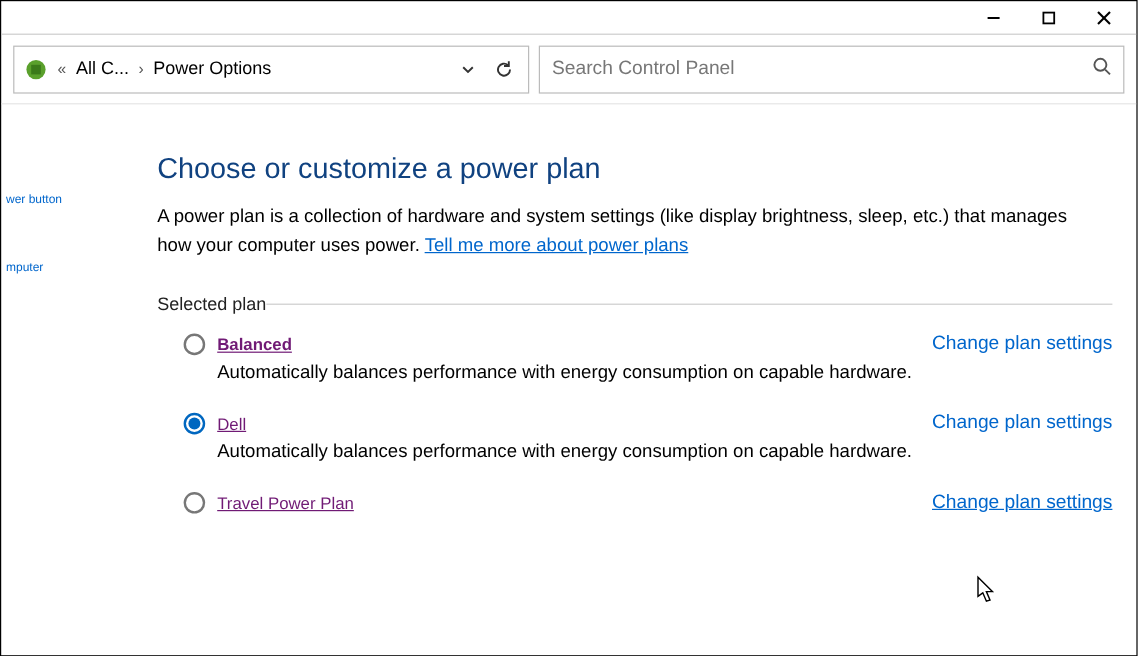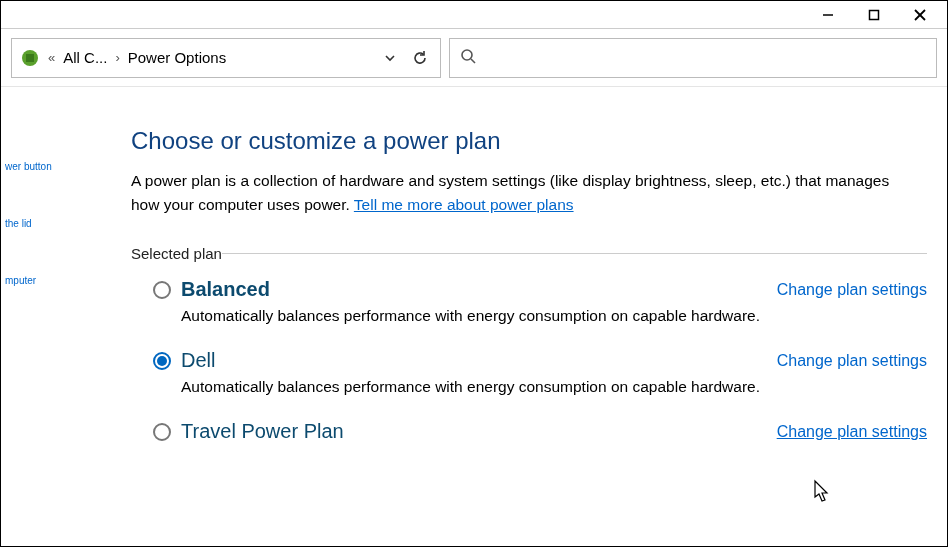--- a/index.html
+++ b/index.html
@@ -155,22 +155,23 @@
     }
     .radio.selected {
       border-color: #0067C0;
     }
     .radio.selected .dot {
       width: 10px; height: 10px;
       background: #0067C0;
       border-radius: 50%;
     }
     .plan-name {
-      font-size: 20px;
-      color: #0c4a6e;
+      font-size: 14px;
+      color: #701a75;
+      text-decoration: underline;
     }
     .plan-name.bold { font-weight: 700; }
     .plan-spacer { flex: 1; }
     .change-link {
       color: #0066CC;
       font-size: 16px;
       text-decoration: none;
     }
     .change-link.hover { text-decoration: underline; }
     .plan-desc {
@@ -229,33 +230,33 @@
         </svg>
     </span>
     <span class="refresh">
       <svg width="16" height="16" viewBox="0 0 16 16">
           <path d="M13 8a5 5 0 1 1-1.7-3.7" fill="none" stroke="#333" stroke-width="1.6"></path>
           <polyline points="12,1 12,5 8,5" fill="none" stroke="#333" stroke-width="1.6"></polyline>
         </svg>
     </span>
   </div>
   <div class="search-box">
+    <input type="text" placeholder="Search Control Panel" style="">
     <span class="search-icon">
       <svg width="16" height="16" viewBox="0 0 16 16">
           <circle cx="7" cy="7" r="5" fill="none" stroke="#555" stroke-width="1.6"></circle>
           <line x1="11" y1="11" x2="15" y2="15" stroke="#555" stroke-width="1.6"></line>
         </svg>
     </span>
   </div>
 </div>
 
 <div class="body-region">
   <div class="sidebar">
     <div class="sidelink">wer button</div>
-    <div class="sidelink">the lid</div>
     <div class="sidelink">mputer</div>
   </div>
 
   <div class="main">
     <h1>Choose or customize a power plan</h1>
     <p class="blurb">
       <span>A power plan is a collection of hardware and system settings (like display brightness, sleep, etc.) that manages how your computer uses power. </span><a href="#">Tell me more about power plans</a>
     </p>
 
     <div class="group-label">

